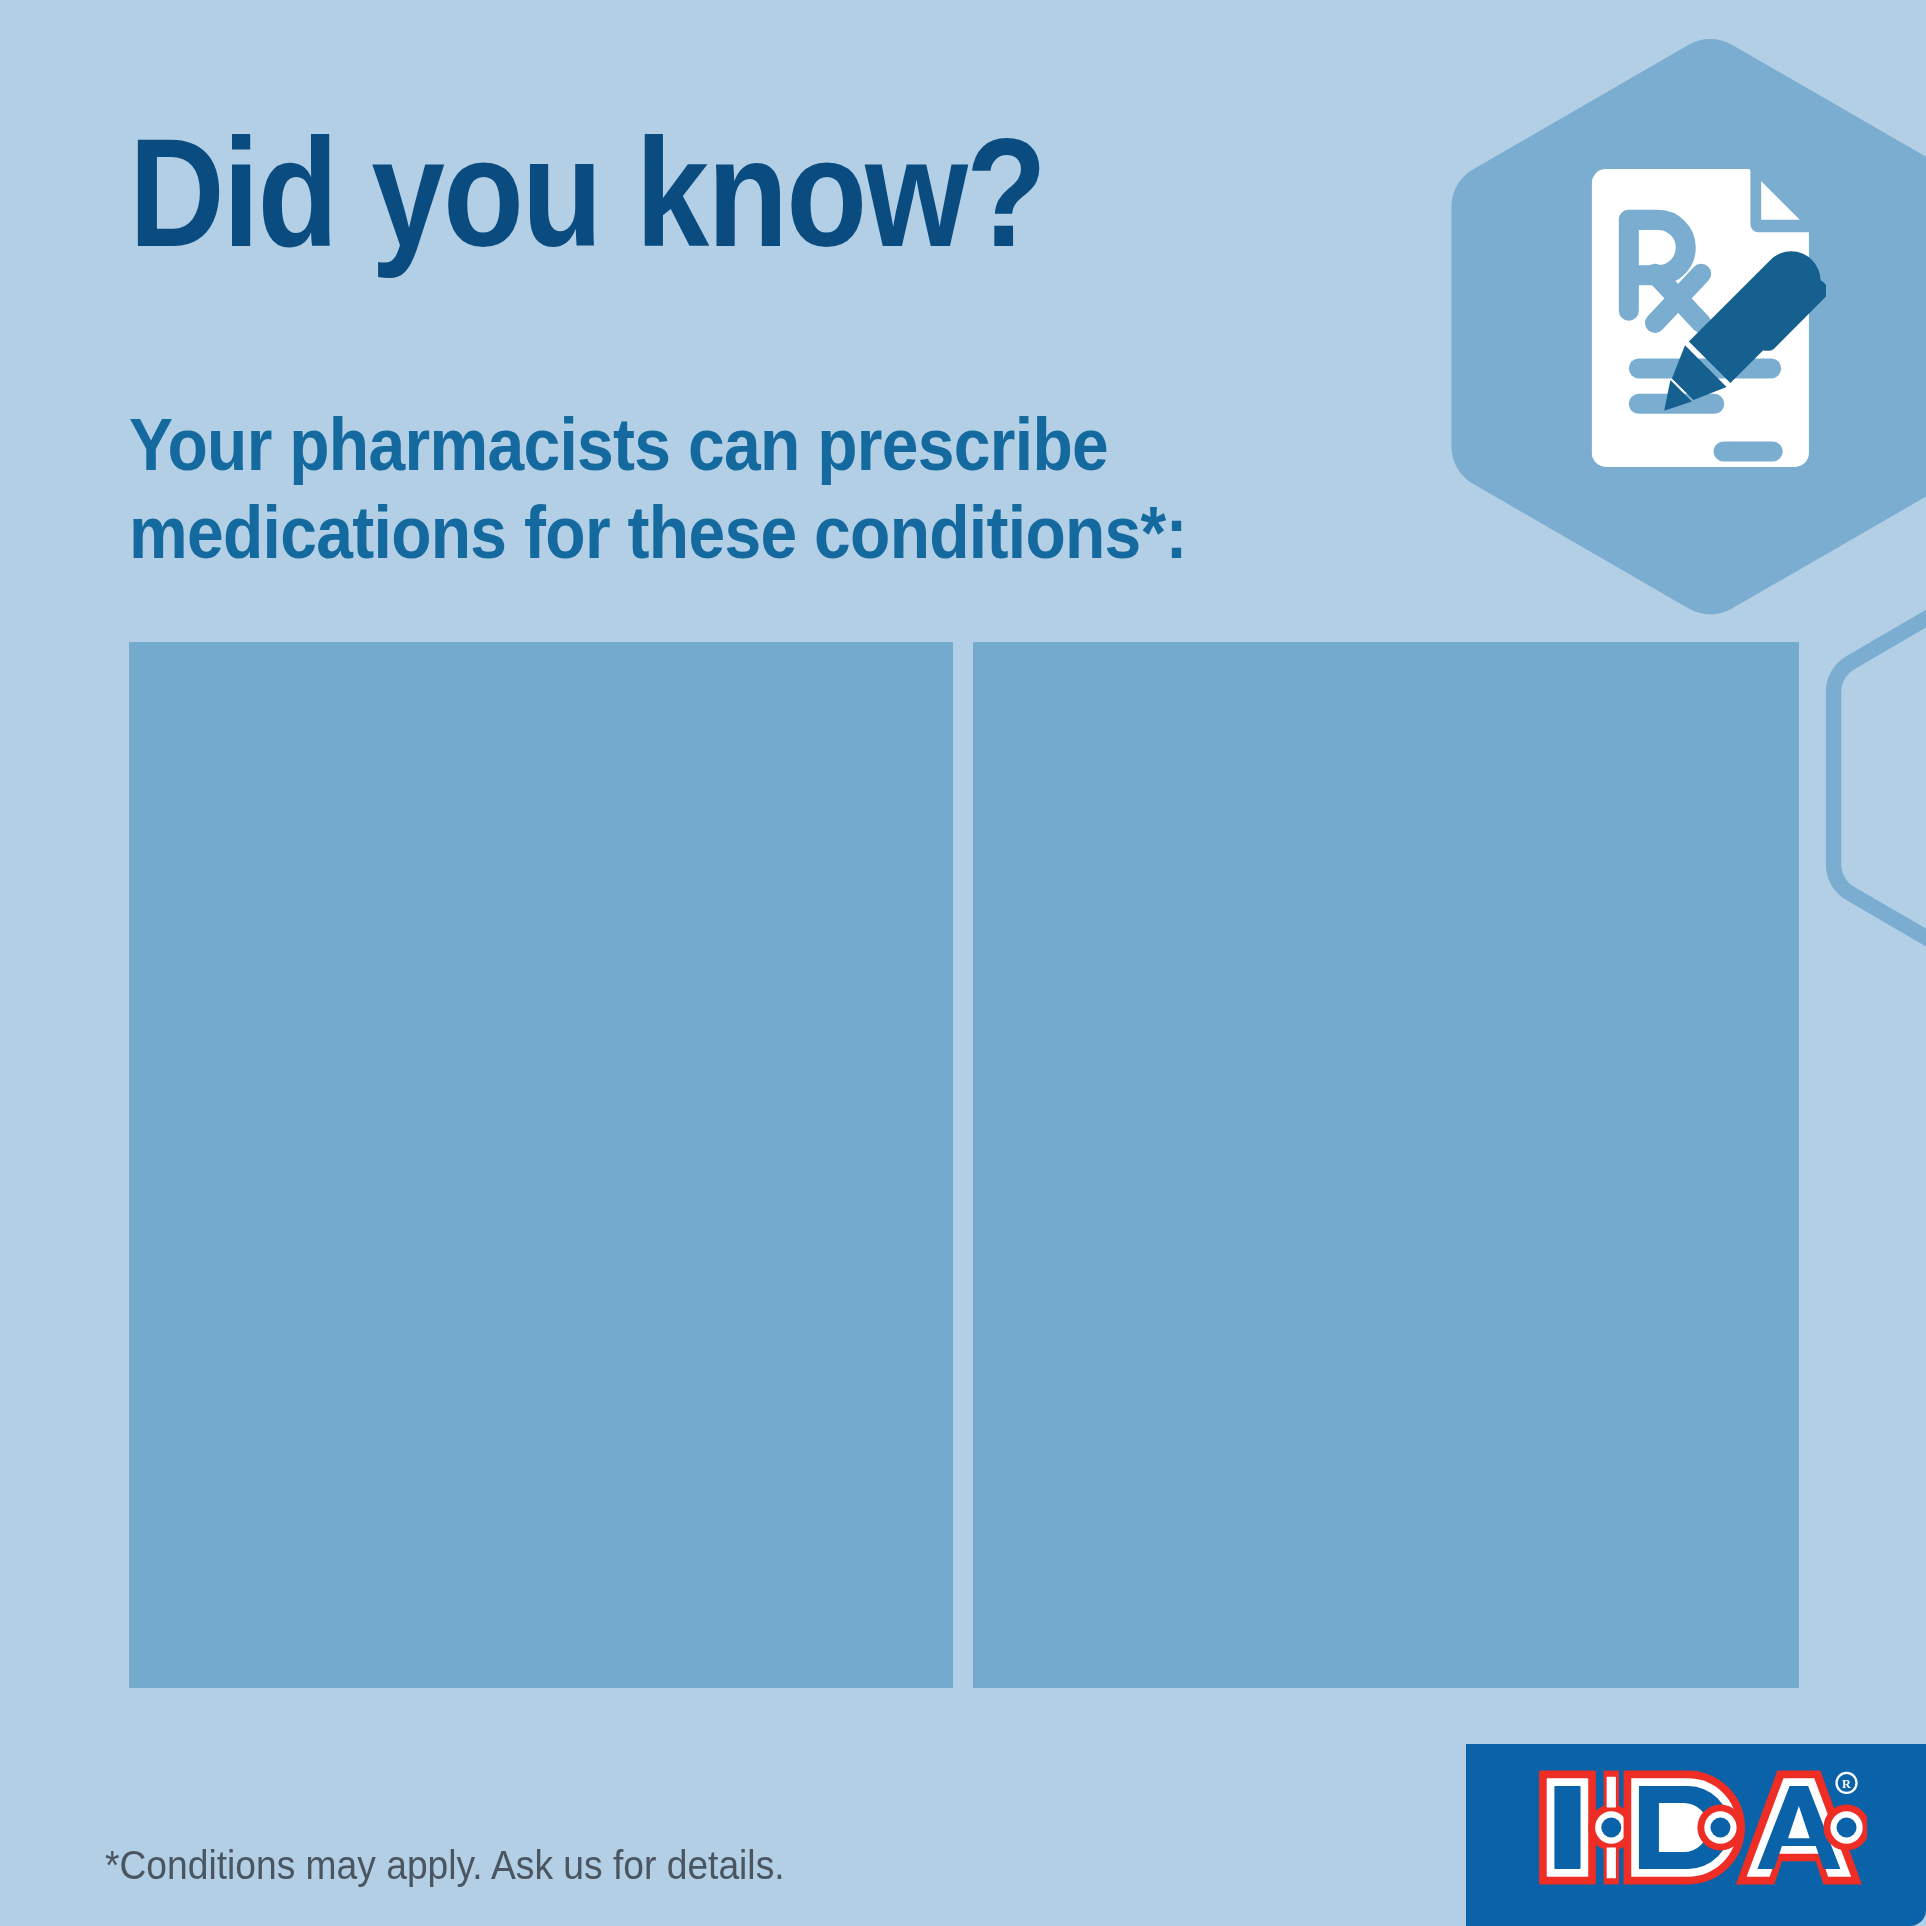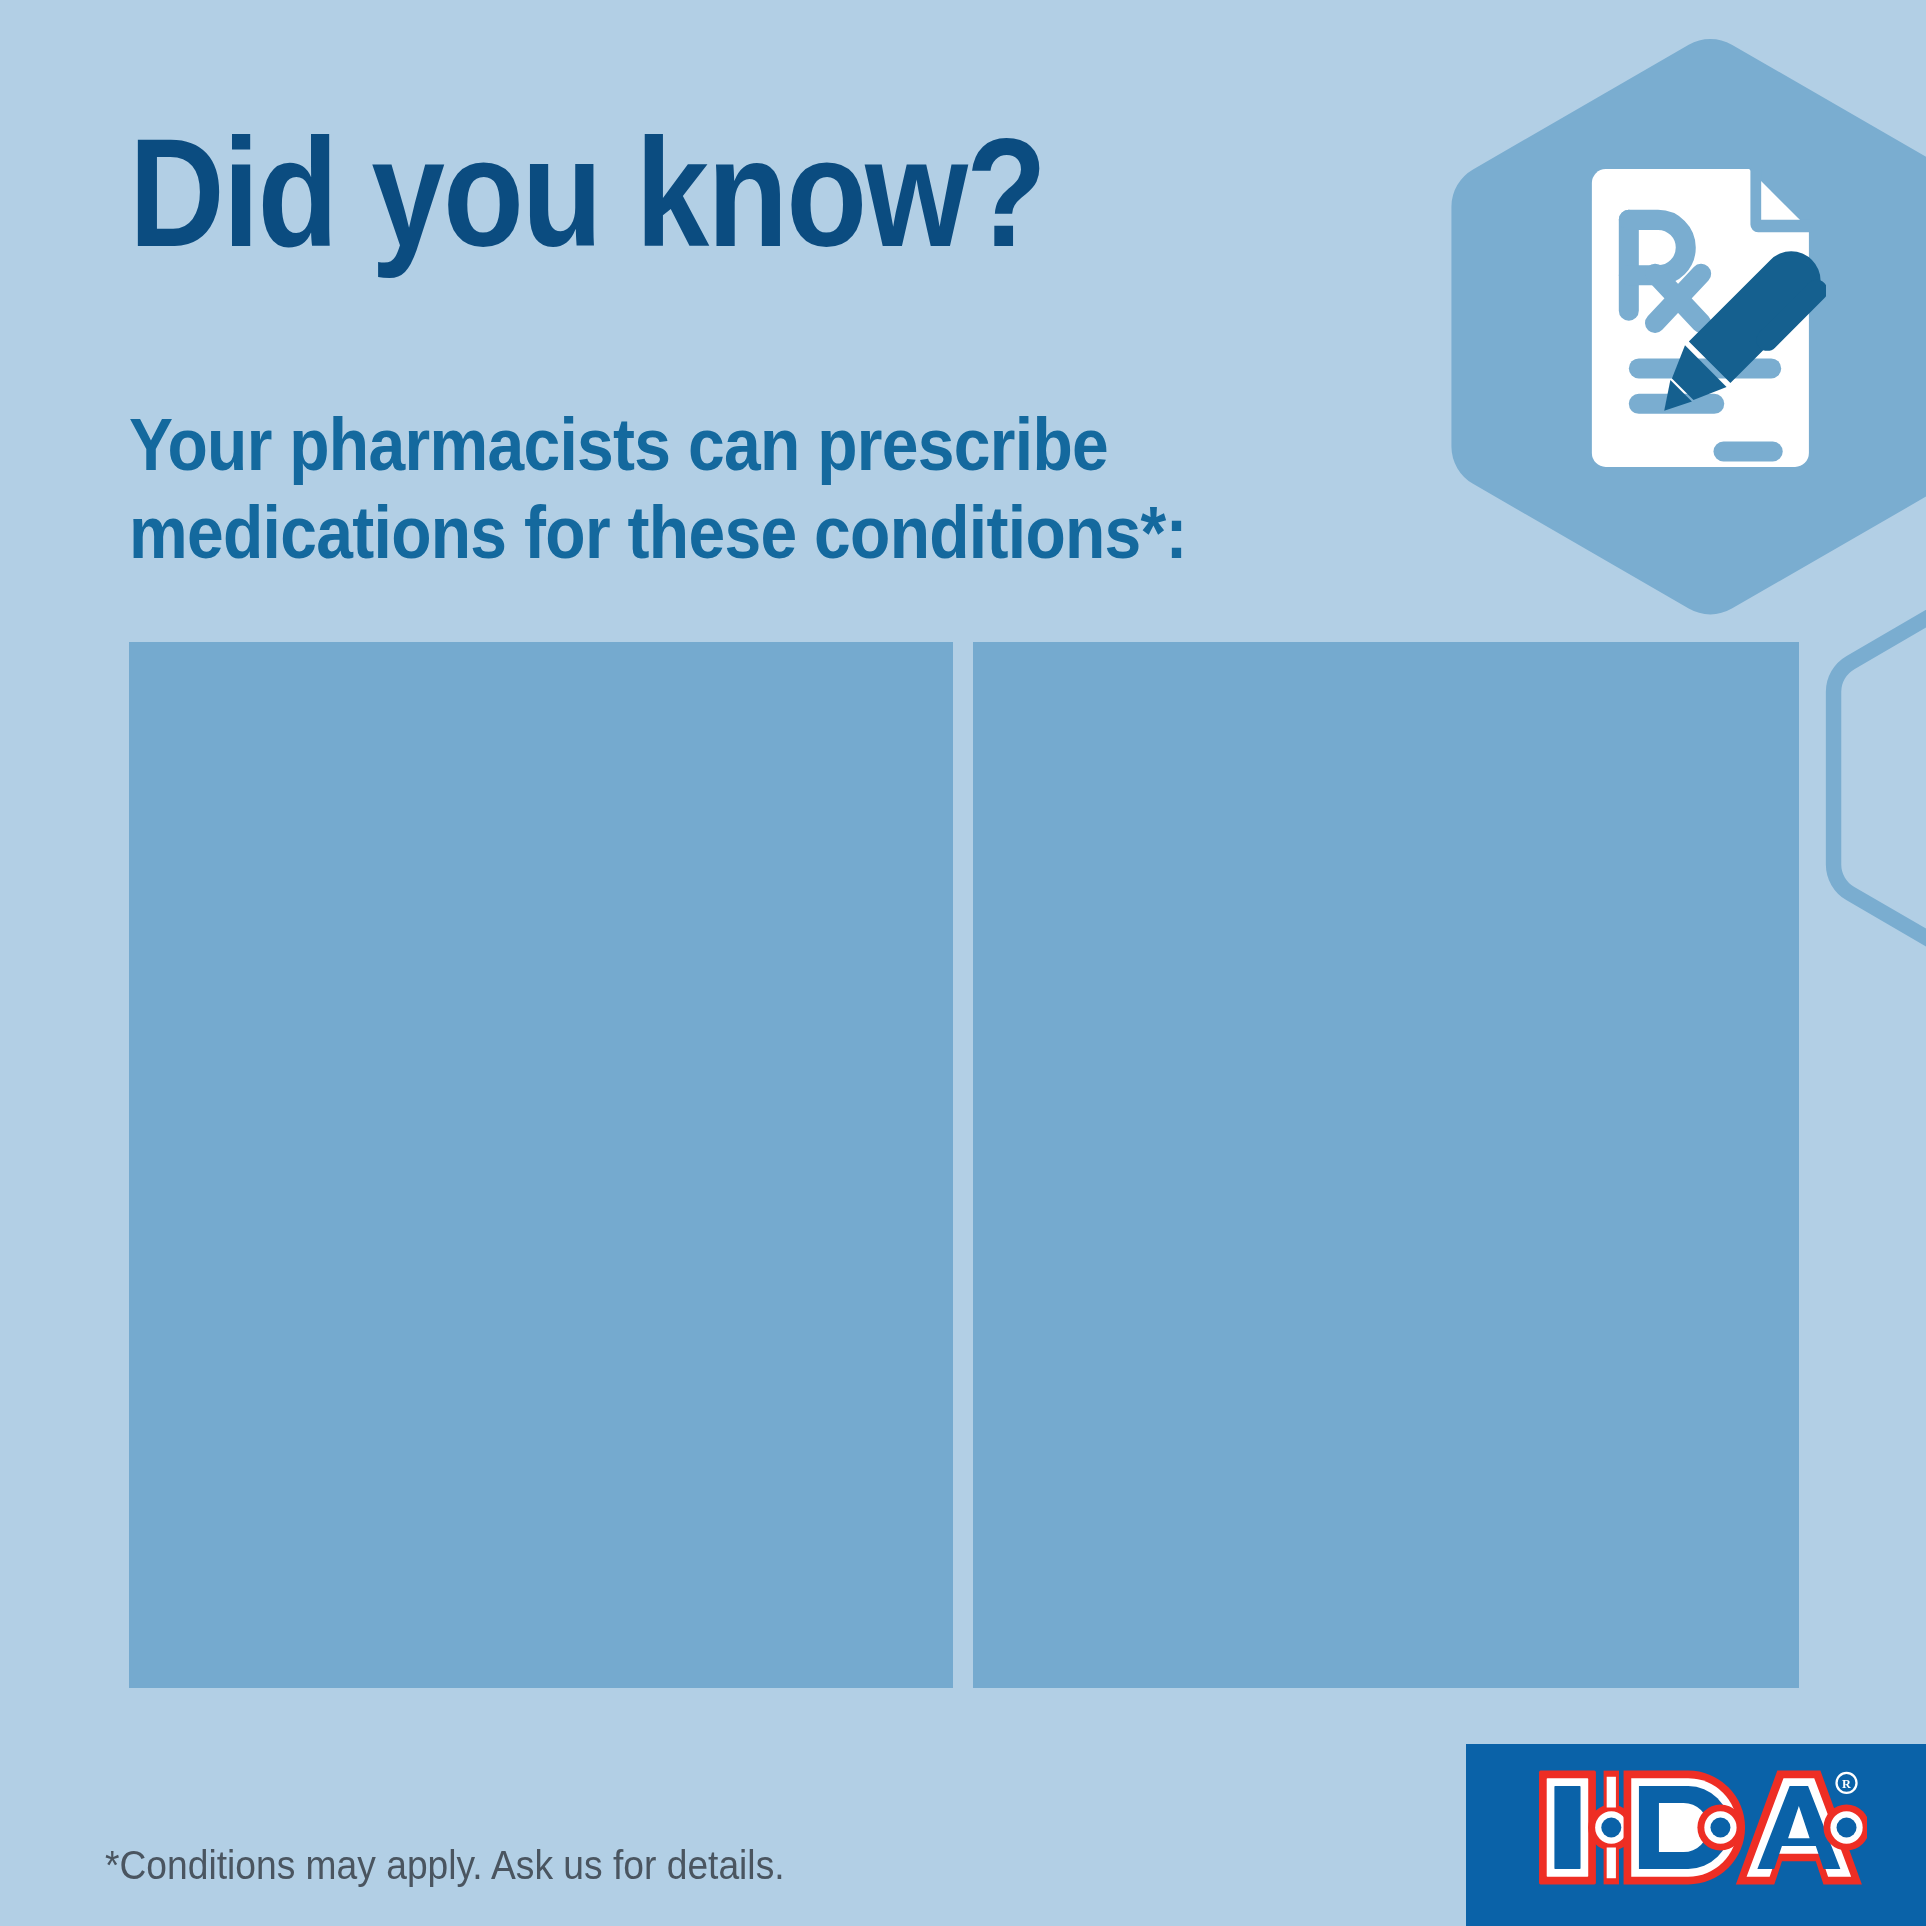--- a/index.html
+++ b/index.html
@@ -10,20 +10,21 @@
     background:#b2cfe5;
     font-family:"Liberation Sans", sans-serif;
     overflow:hidden;
   }
 
   #card {
     position:relative;
     width:1926px; height:1926px;
     background:#b2cfe5;
     overflow:hidden;
+    border-radius:16px;
   }
 
   
   .hex-layer {
     position:absolute;
     top:0; left:0;
     width:1926px; height:1926px;
     pointer-events:none;
   }
 

